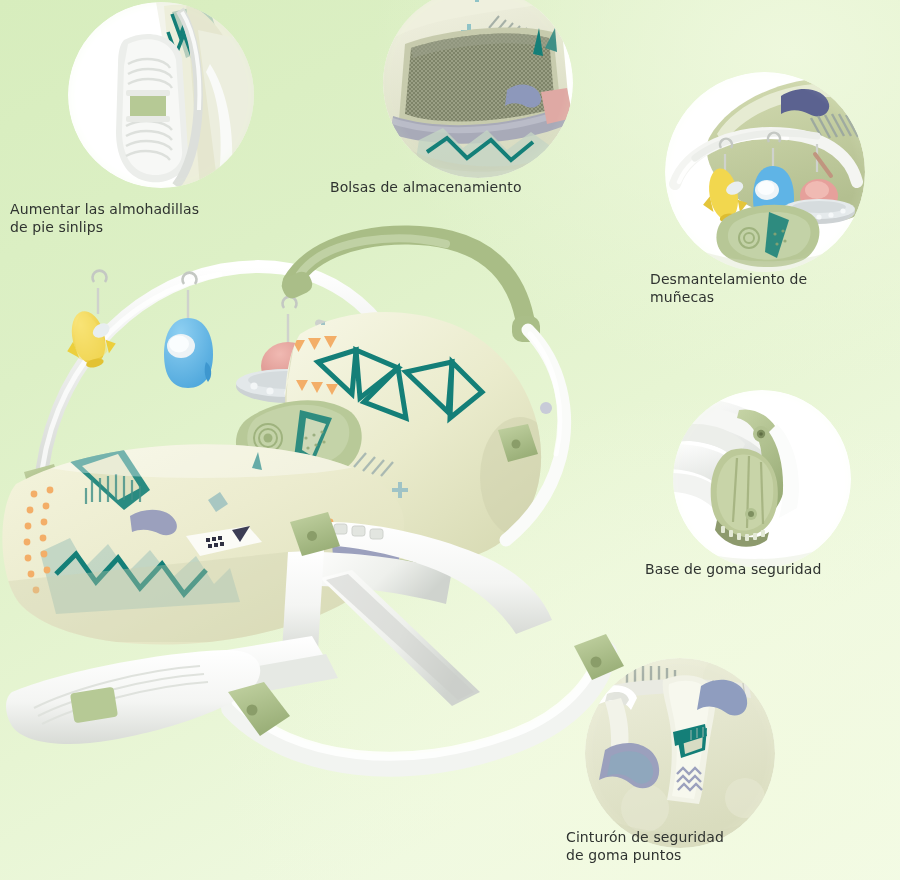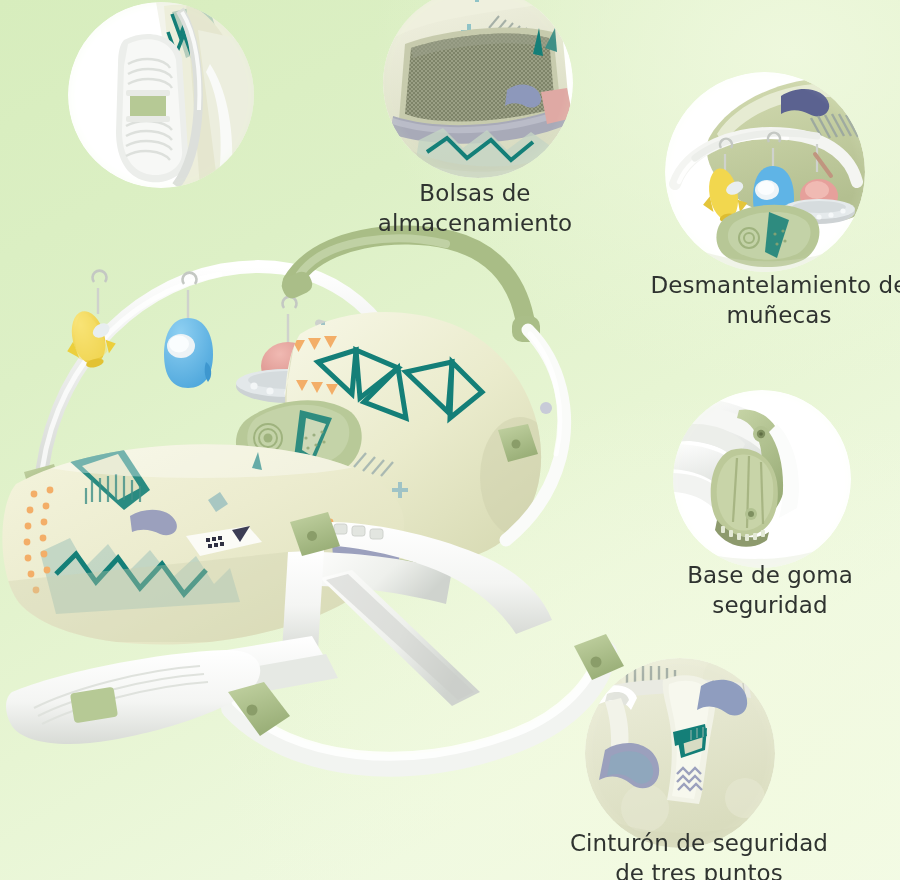--- a/index.html
+++ b/index.html
@@ -21,24 +21,23 @@
     background:
       radial-gradient(ellipse 780px 620px at 78% 88%, #f2fae0 0%, rgba(242,250,224,0) 62%),
       radial-gradient(ellipse 700px 560px at 88% 6%, #eef8dd 0%, rgba(238,248,221,0) 60%),
       linear-gradient(150deg, #d7edbd 0%, #ddf0c6 28%, #e7f5d3 55%, #eff9e0 78%, #f3fbe8 100%);
   }
 
   
   .caption {
     position: absolute;
     color: #2f3330;
-    font-size: 23px;
+    font-size: 14px;
     line-height: 1.32;
     letter-spacing: 0.1px;
-    text-align: center;
     white-space: pre-line;
     font-family: "DejaVu Sans", sans-serif;
     font-weight: 400;
   }
   #cap-footpads  { left: 10px;  top: 200px; width: 300px; }
   #cap-storage   { left: 330px; top: 178px; width: 290px; }
   #cap-toys      { left: 650px; top: 257px; width: 258px; margin-top: 13px; }
   #cap-rubber    { left: 645px; top: 560px; width: 250px; }
   #cap-harness   { left: 566px; top: 828px; width: 266px; }
 
@@ -642,20 +641,22 @@
       </g>
 
       <path d="M116,28 C134,16 160,22 162,42 C164,56 150,62 140,54 C132,48 122,46 112,52 Z" fill="#8f9dbf"></path>
       <path d="M20,92 C42,78 72,86 74,110 C76,128 58,136 46,126 C36,118 26,116 14,122 Z" fill="#9ba0bd"></path>
       <path d="M26,98 C44,88 66,94 68,112 C70,124 56,130 48,122 C40,116 32,114 22,118 Z" fill="#8fa7bd"></path>
 
       <path d="M0,150 C50,182 140,184 190,152 L190,190 L0,190 Z" fill="#d4d8ba" opacity="0.4"></path>
     </svg>
   </div>
 
+  <div class="caption" id="cap-footpads">Aumentar las almohadillas
+de pie sinlips</div>
   <div class="caption" id="cap-storage">Bolsas de almacenamiento</div>
   <div class="caption" id="cap-toys">Desmantelamiento de
 muñecas</div>
   <div class="caption" id="cap-rubber">Base de goma seguridad</div>
   <div class="caption" id="cap-harness">Cinturón de seguridad
-de tres puntos</div>
+de goma puntos</div>
 
 </div>
 
 </body></html>

